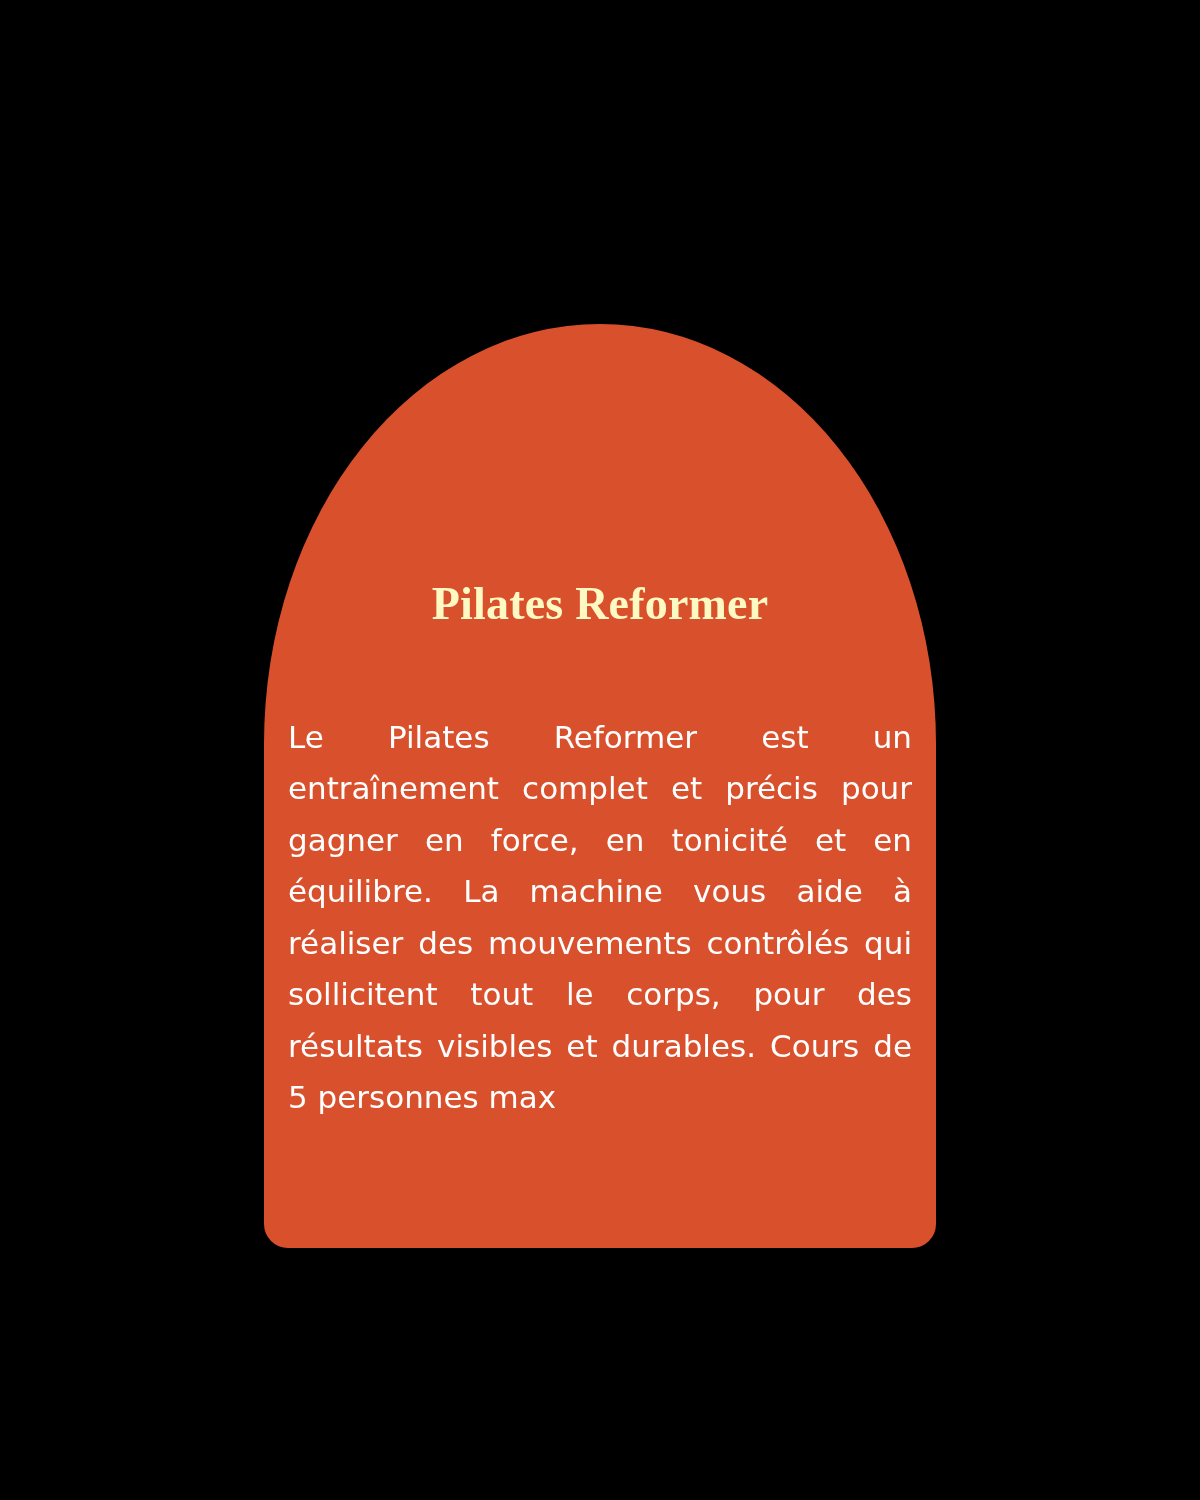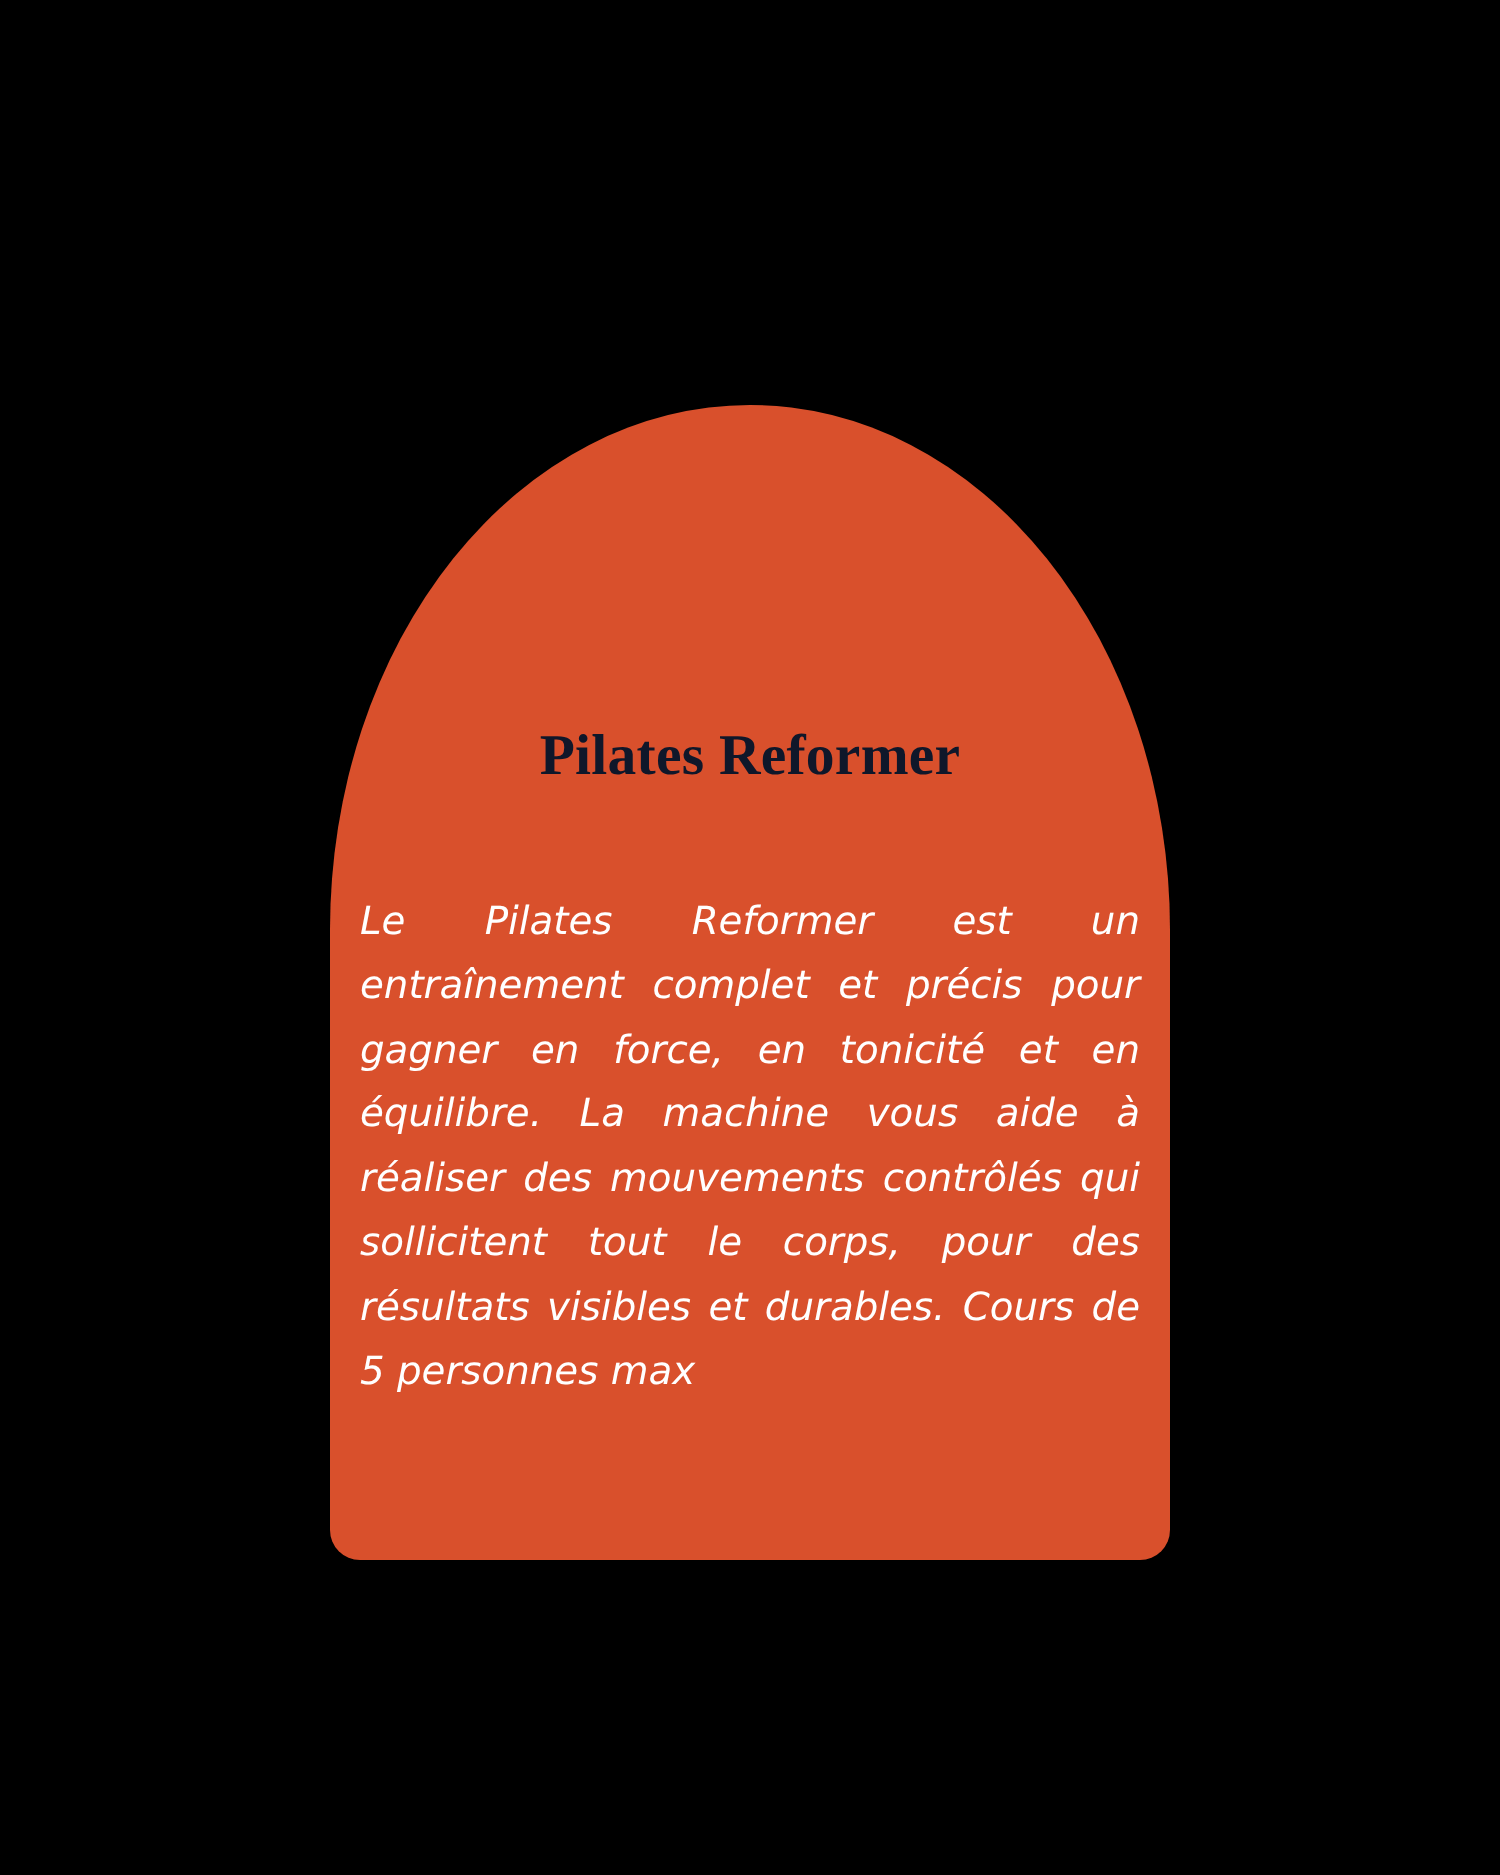--- a/index.html
+++ b/index.html
@@ -32,40 +32,39 @@
     border-bottom-right-radius: 24px;
     box-sizing: border-box;
     padding: 0 24px;
   }
   .card-title {
     position: absolute;
     left: 0;
     right: 0;
     top: 252px;
     text-align: center;
-    color: #0f172a;
+    color: #fef9c3;
     font-family: "Liberation Serif", "DejaVu Serif", serif;
     font-weight: 700;
     font-size: 46px;
     letter-spacing: 0.2px;
     line-height: 1.2;
   }
   .card-body {
     position: absolute;
     left: 24px;
     right: 24px;
     top: 388px;
     color: #FFFFFF;
     font-family: "DejaVu Sans", "Liberation Sans", sans-serif;
     font-size: 31px;
     line-height: 1.66;
     text-align: justify;
     text-justify: inter-word;
     font-weight: 400;
-    font-style: italic;
   }
 </style>
 </head>
 <body>
 
 <div id="stage">
   <div class="card">
     <div class="card-title">Pilates Reformer</div>
     <div class="card-body">Le Pilates Reformer est un entraînement complet et précis pour gagner en force, en tonicité et en équilibre. La machine vous aide à réaliser des mouvements contrôlés qui sollicitent tout le corps, pour des résultats visibles et durables. Cours de 5 personnes max</div>
   </div>

